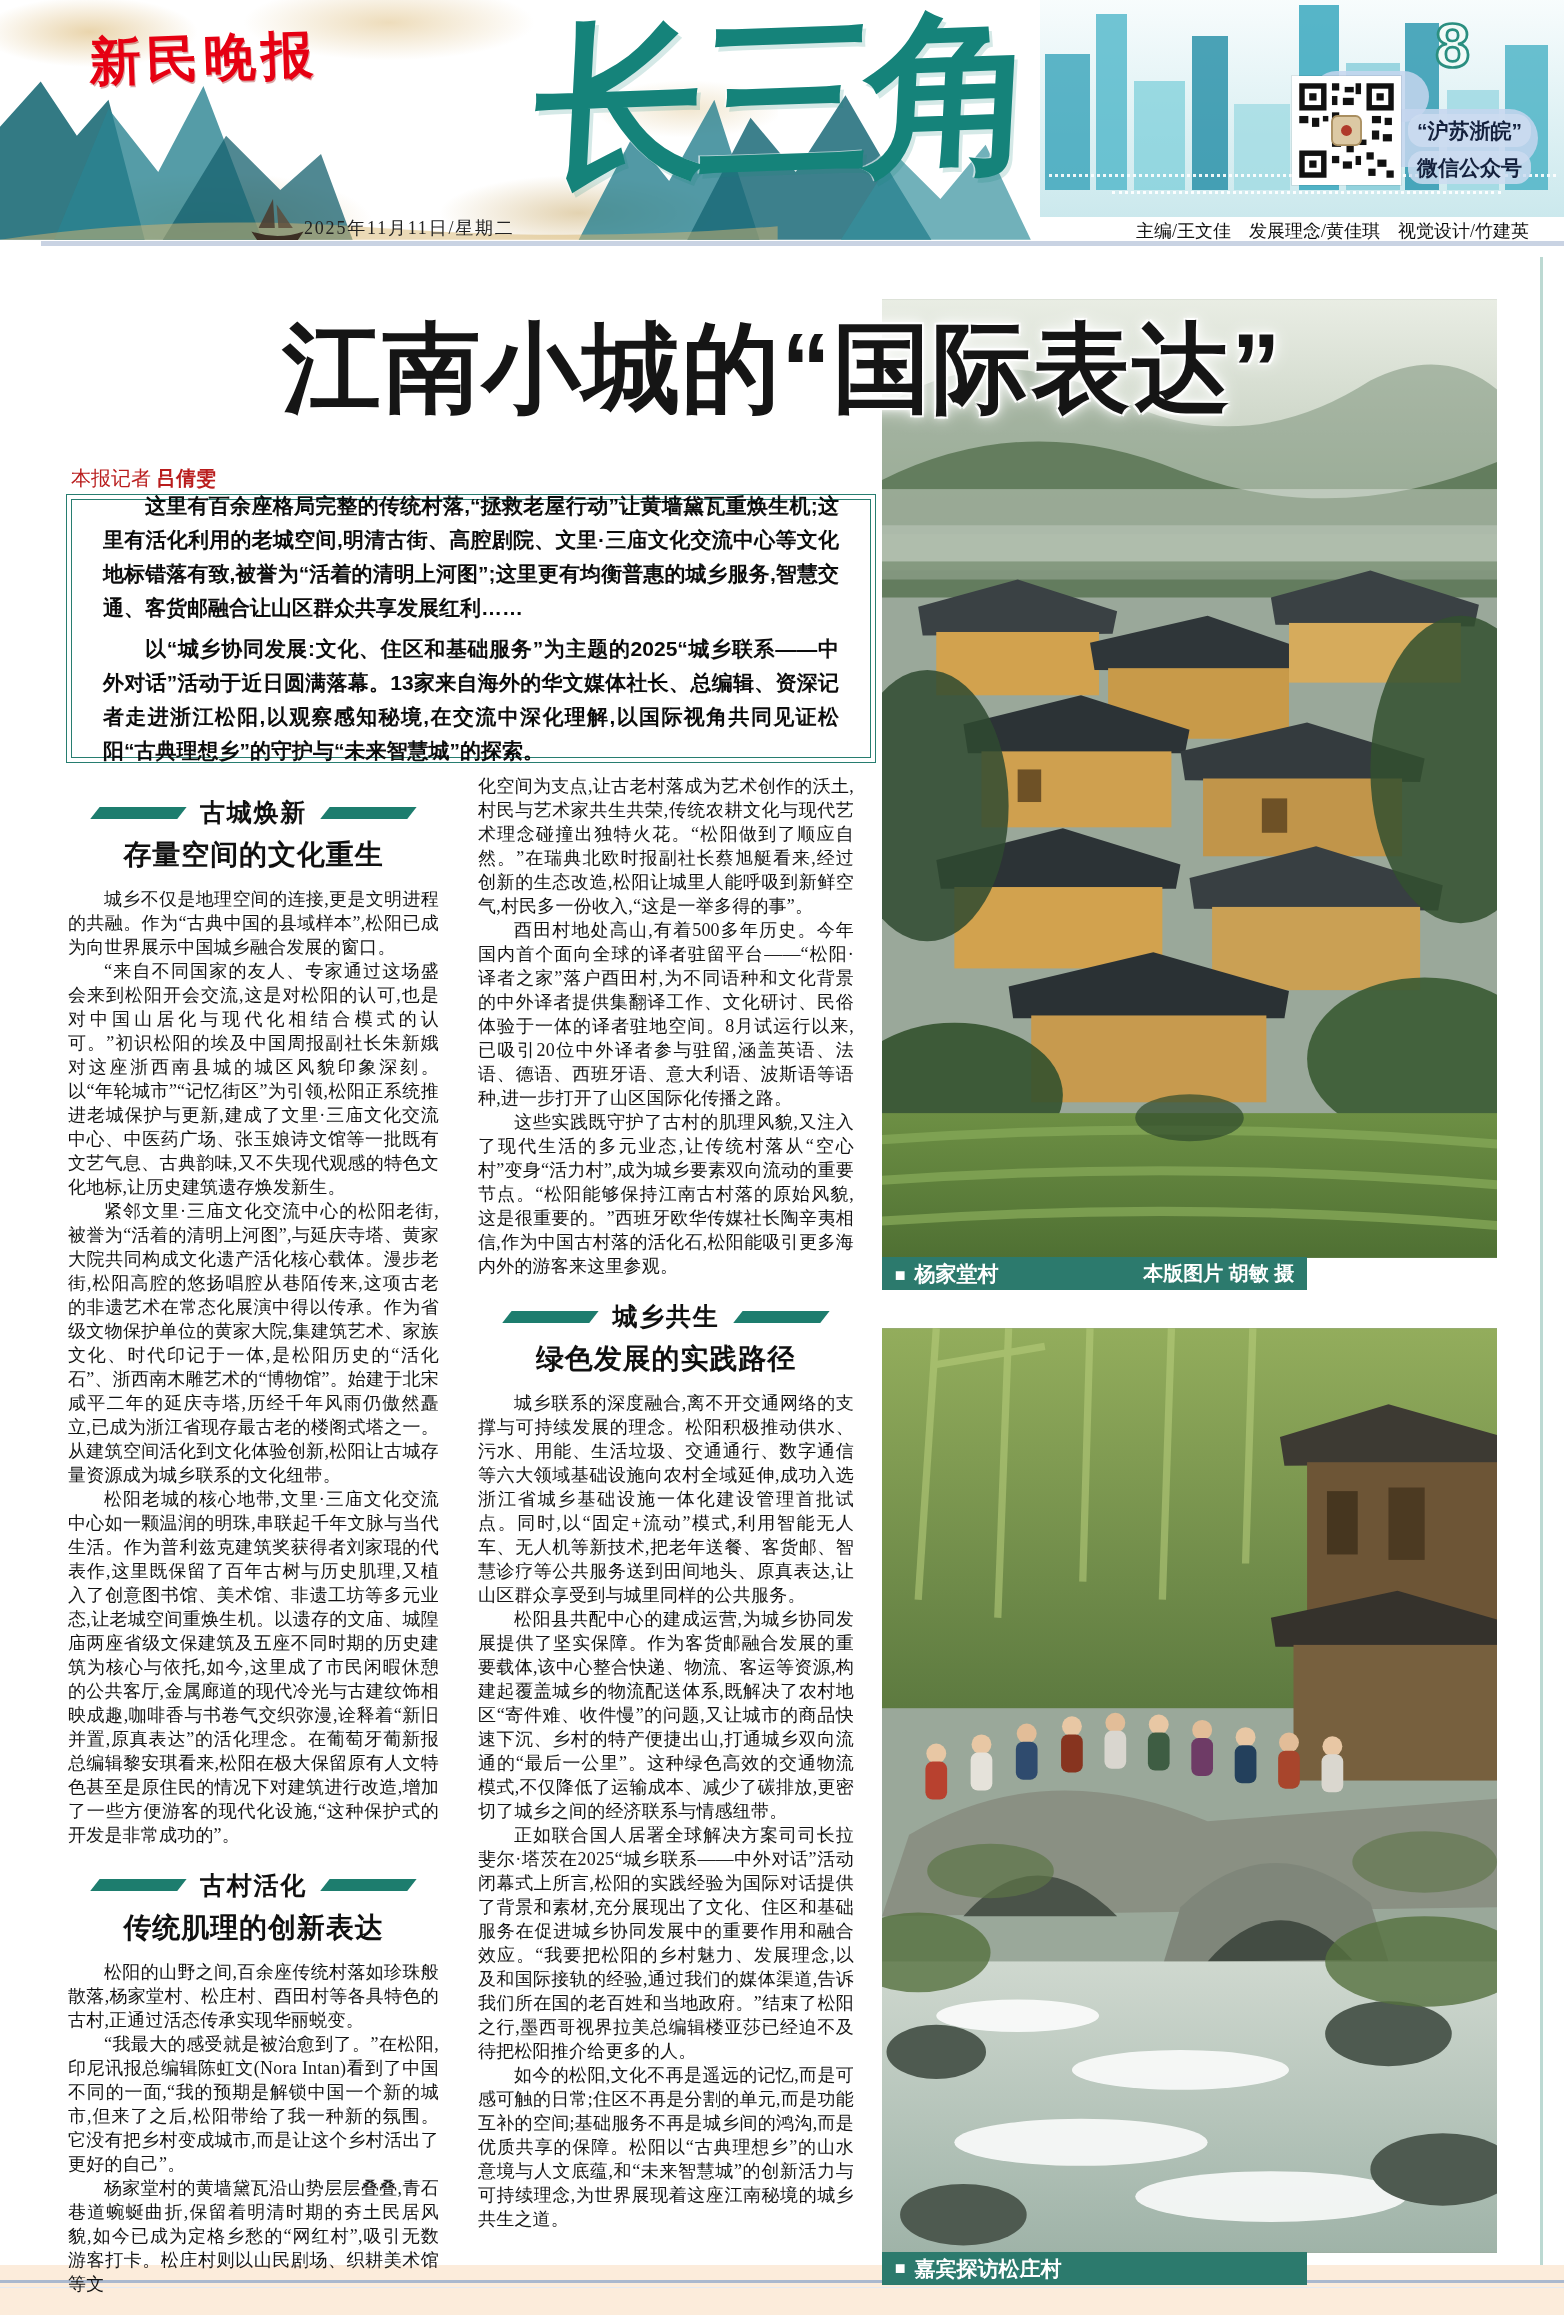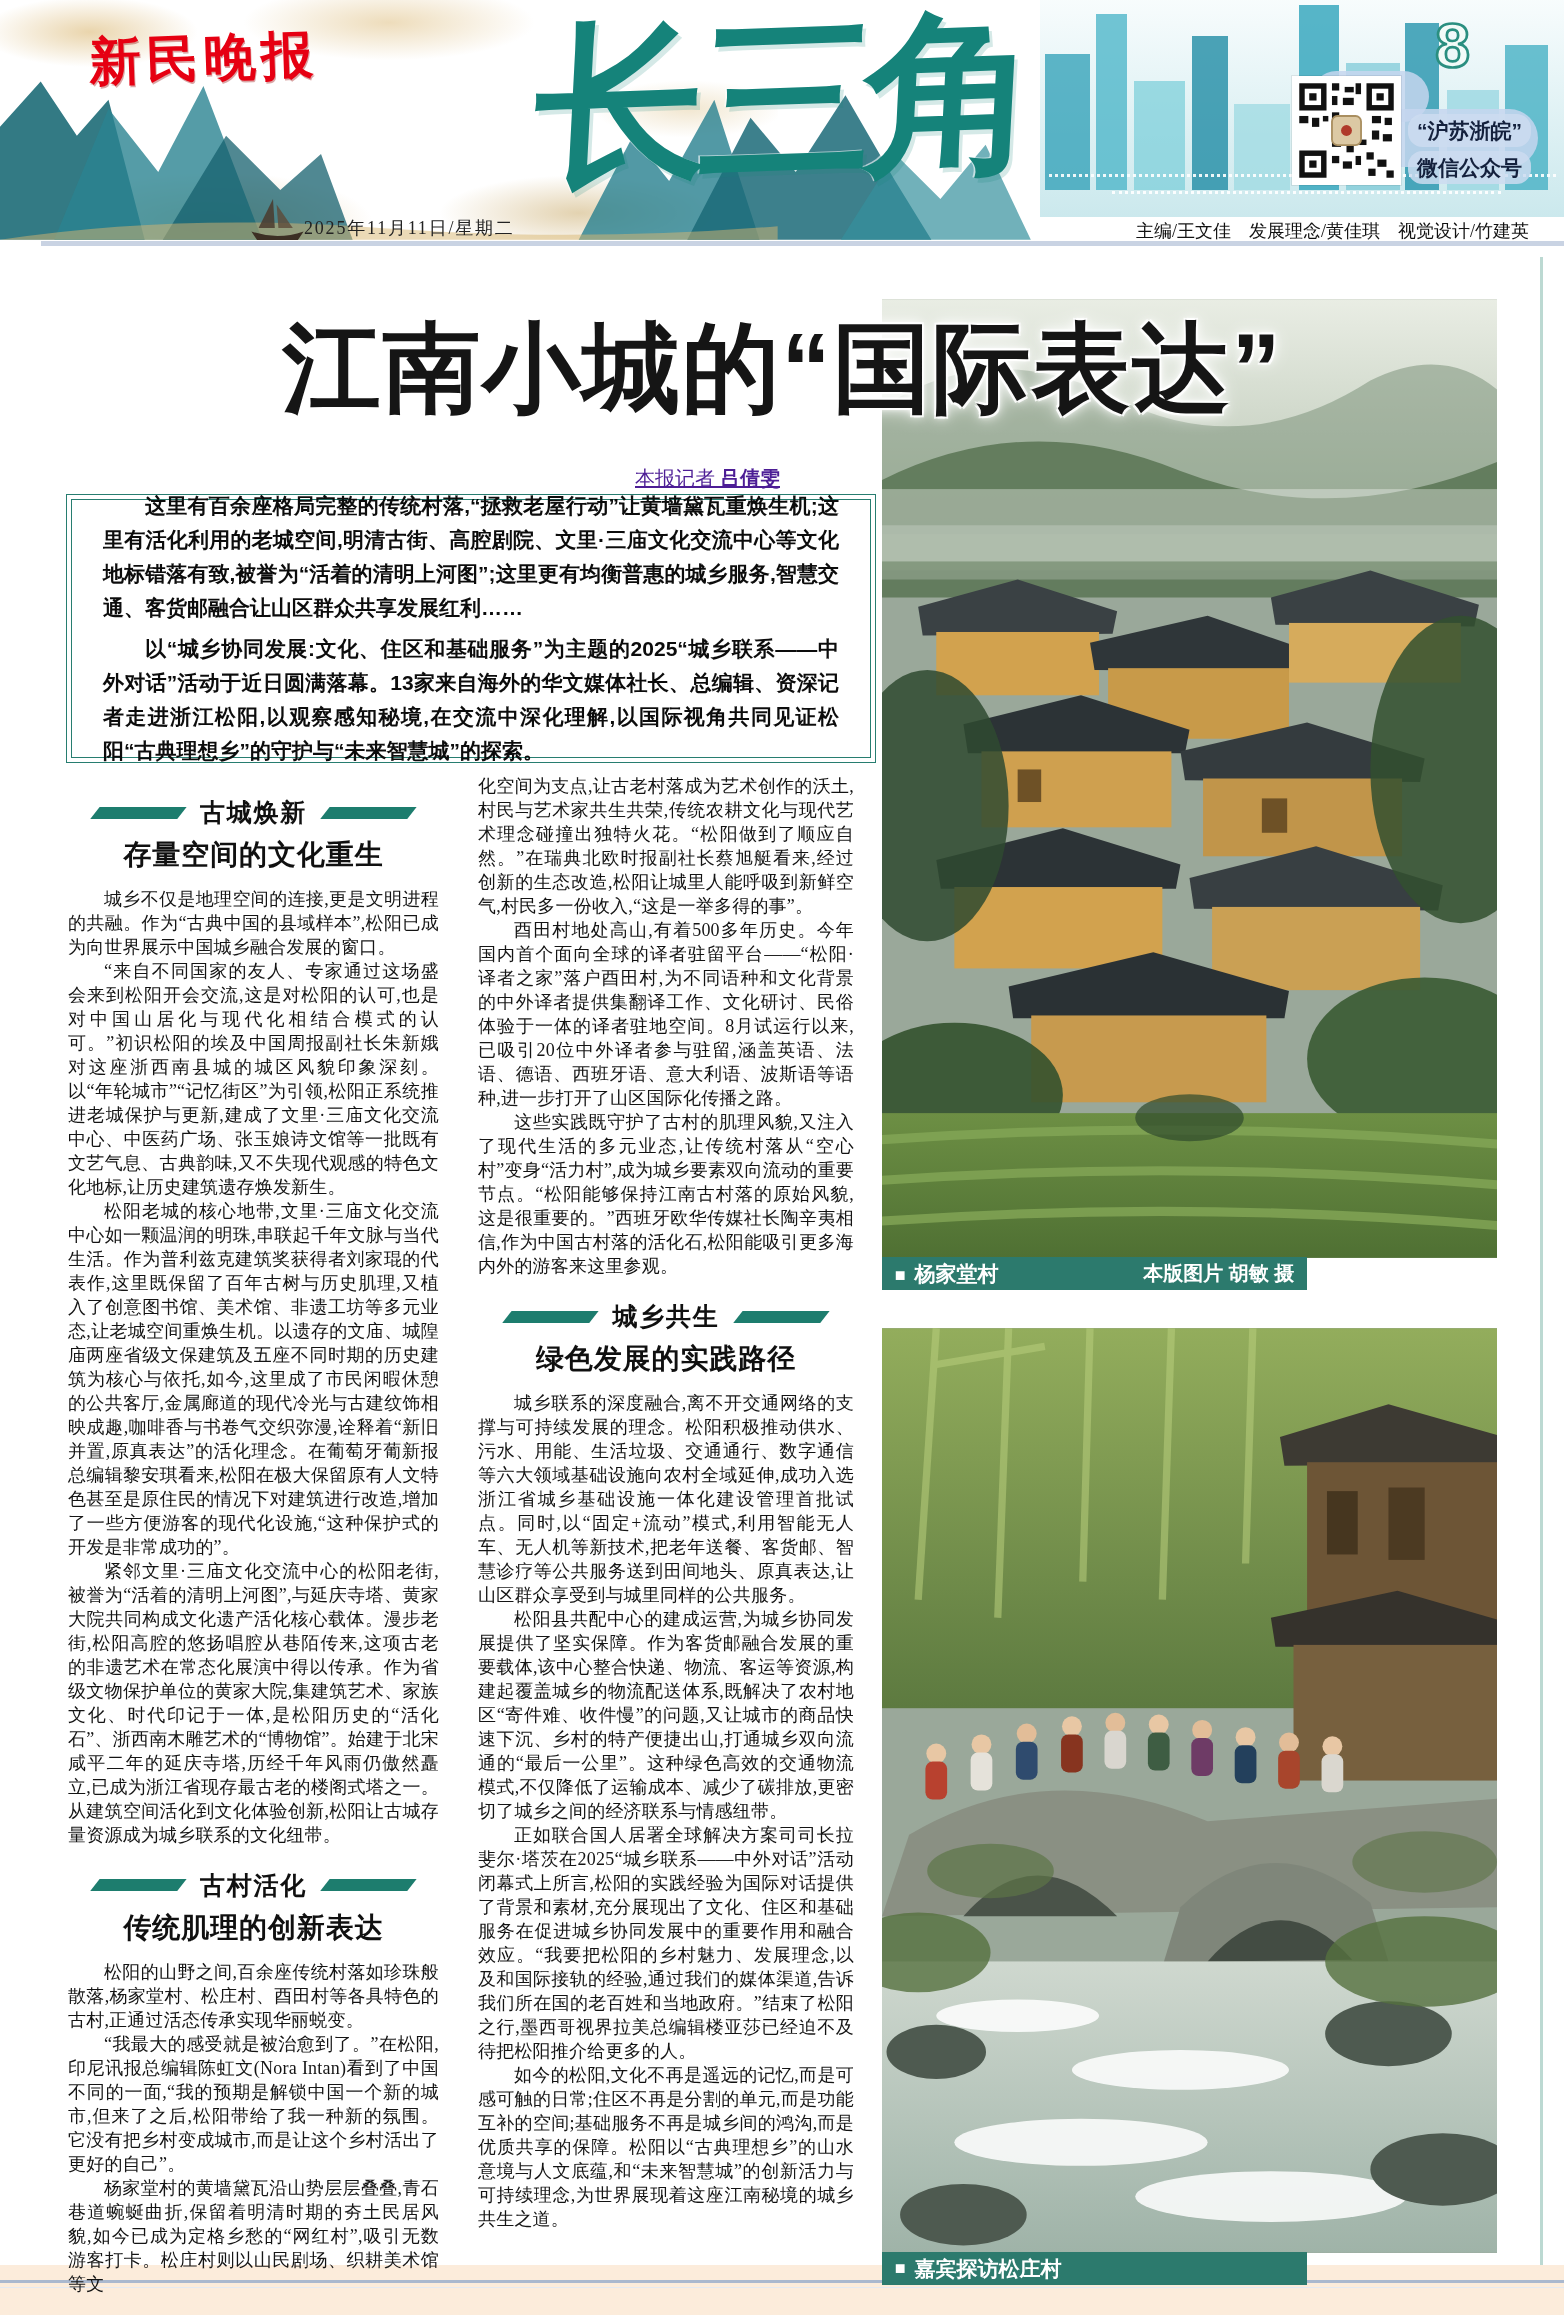--- a/index.html
+++ b/index.html
@@ -54,21 +54,21 @@
   .qr-labels div{font-size:21px;font-weight:700;color:#14213d;background:rgba(205,220,240,.85);
         padding:2.7px 9px;border-radius:14.5px;margin-bottom:3.6px;white-space:nowrap;}
   .boat{position:absolute;left:246px;top:197px;z-index:4;}
 
   
   .headline{position:absolute;left:0;top:304px;width:1565px;text-align:center;z-index:7;
       font-family:"Liberation Sans","DejaVu Sans",sans-serif;font-weight:900;font-size:98px;
       letter-spacing:1.8px;color:#151515;
       text-shadow:0 0 5.4px #fff,0 0 11px #fff,0 0 20px #fff,1.8px 1.8px 0 rgba(255,255,255,.85),
                   -1.8px -1.8px 0 rgba(255,255,255,.85),1.8px -1.8px 0 rgba(255,255,255,.85),-1.8px 1.8px 0 rgba(255,255,255,.85);}
-  .byline{position:absolute;left:71px;top:465px;width:709px;text-align:right;font-size:20px;color:#4c1d95;z-index:7;text-decoration:underline;}
+  .byline{position:absolute;left:71px;top:465px;width:709px;text-align:left;font-size:20px;color:#b91c1c;z-index:7;}
   .byline b{font-family:"Liberation Sans","DejaVu Sans",sans-serif;}
   .leadbox{position:absolute;left:71px;top:499px;width:800px;height:259px;box-sizing:border-box;
       border:1.8px solid #277d70;outline:0.9px solid #277d70;outline-offset:4.5px;background:#fff;
       padding:22px 31px;display:flex;flex-direction:column;justify-content:center;gap:7.2px;z-index:2;}
   .leadbox p{margin:0;font-family:"Liberation Sans","DejaVu Sans",sans-serif;font-weight:600;
       font-size:21px;line-height:34px;text-indent:2em;text-align:justify;color:#0c0c0c;}
 
   
   .col{position:absolute;top:774px;z-index:2;}
   .col1{left:68px;width:371px;}
@@ -215,22 +215,22 @@
     <div class="sec-head first">
       <div class="sec-row1">
         <span class="sec-bar"></span>
         <span class="sec-kicker">古城焕新</span>
         <span class="sec-bar"></span>
       </div>
       <div class="sec-title">存量空间的文化重生</div>
     </div>
     <p>城乡不仅是地理空间的连接,更是文明进程的共融。作为“古典中国的县域样本”,松阳已成为向世界展示中国城乡融合发展的窗口。</p>
     <p>“来自不同国家的友人、专家通过这场盛会来到松阳开会交流,这是对松阳的认可,也是对中国山居化与现代化相结合模式的认可。”初识松阳的埃及中国周报副社长朱新娥对这座浙西南县城的城区风貌印象深刻。以“年轮城市”“记忆街区”为引领,松阳正系统推进老城保护与更新,建成了文里·三庙文化交流中心、中医药广场、张玉娘诗文馆等一批既有文艺气息、古典韵味,又不失现代观感的特色文化地标,让历史建筑遗存焕发新生。</p>
+    <p>紧邻文里·三庙文化交流中心的松阳老街,被誉为“活着的清明上河图”,与延庆寺塔、黄家大院共同构成文化遗产活化核心载体。漫步老街,松阳高腔的悠扬唱腔从巷陌传来,这项古老的非遗艺术在常态化展演中得以传承。作为省级文物保护单位的黄家大院,集建筑艺术、家族文化、时代印记于一体,是松阳历史的“活化石”、浙西南木雕艺术的“博物馆”。始建于北宋咸平二年的延庆寺塔,历经千年风雨仍傲然矗立,已成为浙江省现存最古老的楼阁式塔之一。从建筑空间活化到文化体验创新,松阳让古城存量资源成为城乡联系的文化纽带。</p>
     <p>松阳老城的核心地带,文里·三庙文化交流中心如一颗温润的明珠,串联起千年文脉与当代生活。作为普利兹克建筑奖获得者刘家琨的代表作,这里既保留了百年古树与历史肌理,又植入了创意图书馆、美术馆、非遗工坊等多元业态,让老城空间重焕生机。以遗存的文庙、城隍庙两座省级文保建筑及五座不同时期的历史建筑为核心与依托,如今,这里成了市民闲暇休憩的公共客厅,金属廊道的现代冷光与古建纹饰相映成趣,咖啡香与书卷气交织弥漫,诠释着“新旧并置,原真表达”的活化理念。在葡萄牙葡新报总编辑黎安琪看来,松阳在极大保留原有人文特色甚至是原住民的情况下对建筑进行改造,增加了一些方便游客的现代化设施,“这种保护式的开发是非常成功的”。</p>
-    <p>紧邻文里·三庙文化交流中心的松阳老街,被誉为“活着的清明上河图”,与延庆寺塔、黄家大院共同构成文化遗产活化核心载体。漫步老街,松阳高腔的悠扬唱腔从巷陌传来,这项古老的非遗艺术在常态化展演中得以传承。作为省级文物保护单位的黄家大院,集建筑艺术、家族文化、时代印记于一体,是松阳历史的“活化石”、浙西南木雕艺术的“博物馆”。始建于北宋咸平二年的延庆寺塔,历经千年风雨仍傲然矗立,已成为浙江省现存最古老的楼阁式塔之一。从建筑空间活化到文化体验创新,松阳让古城存量资源成为城乡联系的文化纽带。</p>
     <div class="sec-head">
       <div class="sec-row1">
         <span class="sec-bar"></span>
         <span class="sec-kicker">古村活化</span>
         <span class="sec-bar"></span>
       </div>
       <div class="sec-title">传统肌理的创新表达</div>
     </div>
     <p>松阳的山野之间,百余座传统村落如珍珠般散落,杨家堂村、松庄村、酉田村等各具特色的古村,正通过活态传承实现华丽蜕变。</p>
     <p>“我最大的感受就是被治愈到了。”在松阳,印尼讯报总编辑陈虹文(Nora Intan)看到了中国不同的一面,“我的预期是解锁中国一个新的城市,但来了之后,松阳带给了我一种新的氛围。它没有把乡村变成城市,而是让这个乡村活出了更好的自己”。</p>

